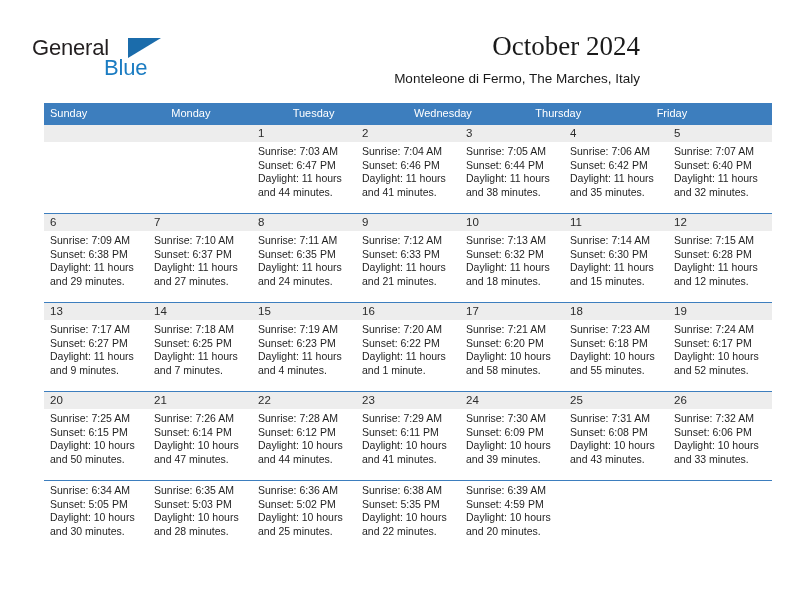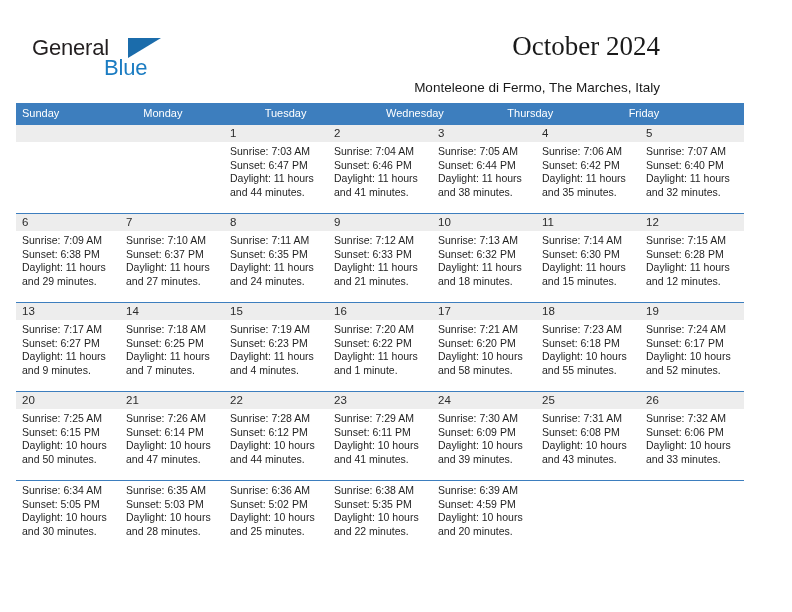--- a/index.html
+++ b/index.html
@@ -21,21 +21,20 @@
     box-sizing: border-box;
   }
 
   
   .header {
     position: absolute;
     left: 0;
     top: 0;
     width: 676px;
     height: 103px;
-    padding-left: 20px;
   }
   .logo {
     position: absolute;
     left: 32px;
     top: 36px;
     width: 130px;
     height: 48px;
   }
   .logo-general {
     position: absolute;
@@ -73,31 +72,31 @@
   }
   .cal-title {
     font-size: 27px;
     font-weight: normal;
     color: #1a1a1a;
     line-height: 32px;
     white-space: nowrap;
     font-family: Liberation Serif, serif;
   }
   .cal-subtitle {
-    margin-top: 18px;
+    margin-top: 9px;
     font-size: 13.5px;
     color: #1a1a1a;
     line-height: 16px;
     white-space: nowrap;
   }
 
   
   .calendar {
     position: absolute;
-    left: 16px;
+    left: 44px;
     top: 103px;
     width: 728px;
   }
   .dow-row {
     display: flex;
     width: 728px;
     height: 21px;
     background: #3d7ebe;
   }
   .dow-cell {

